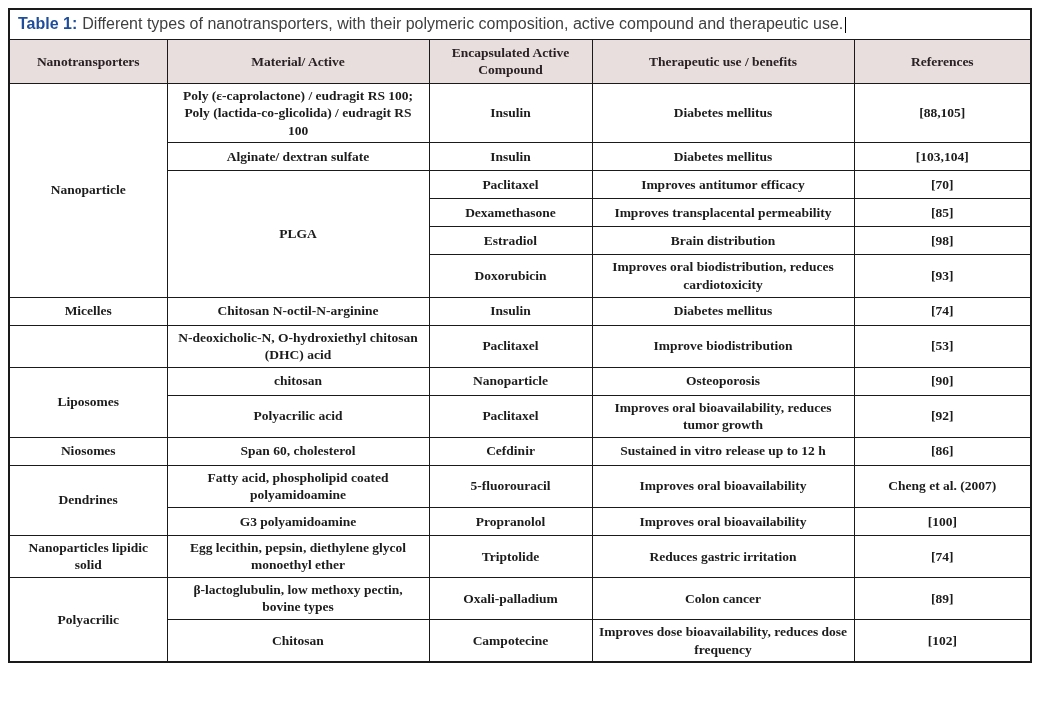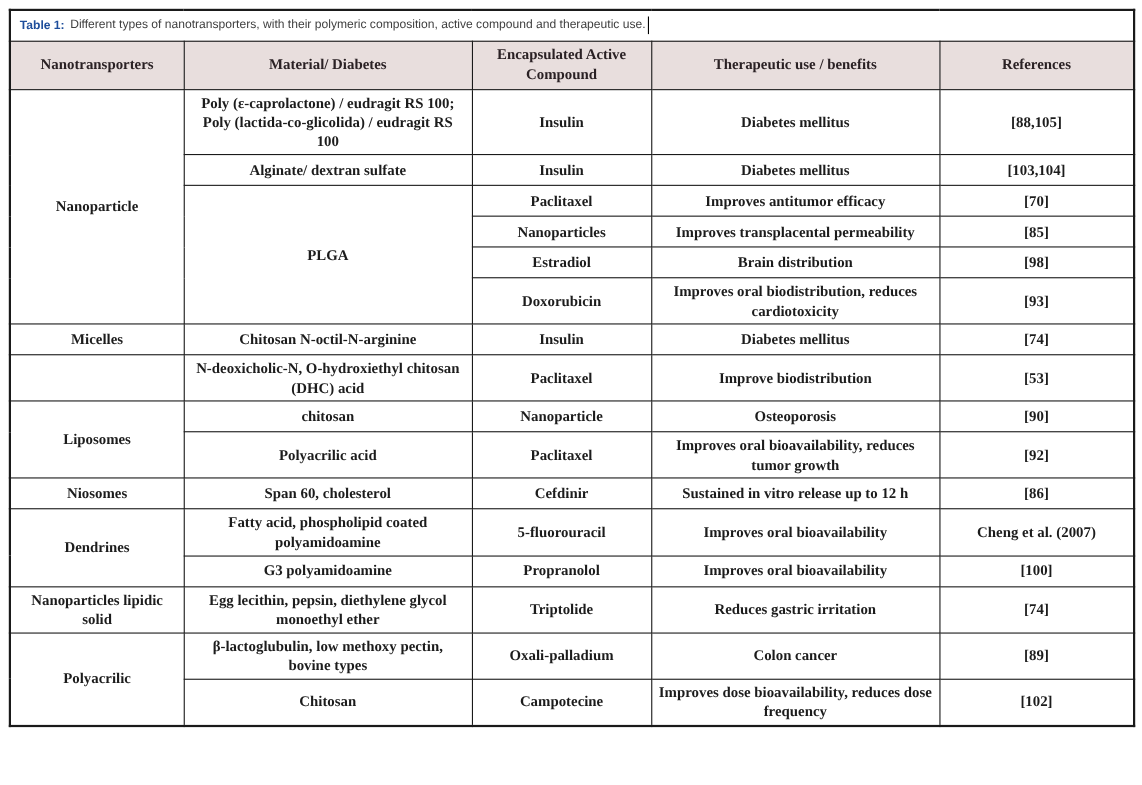--- a/index.html
+++ b/index.html
@@ -32,21 +32,21 @@
     line-height: 1.3;
     word-wrap: break-word;
   }
   .tbl tr { height: 28px; }
   tr.title-row { height: 28px; }
   td.title-cell {
     background: #ffffff;
     text-align: left;
     font-family: "Liberation Sans", sans-serif;
     font-weight: normal;
-    font-size: 11px;
+    font-size: 16px;
     color: #3f3f3f;
     padding: 4px 8px;
     white-space: nowrap;
     overflow: hidden;
   }
   .title-label {
     font-weight: bold;
     color: #1e4e9b;
     margin-right: 5px;
   }
@@ -78,21 +78,21 @@
       <col style="width:177px">
     </colgroup>
     <thead>
       <tr class="title-row">
         <td class="title-cell" colspan="5">
           <span class="title-label">Table 1:</span><span class="title-text">Different types of nanotransporters, with their polymeric composition, active compound and therapeutic use.</span><span class="text-cursor"></span>
         </td>
       </tr>
       <tr class="head-row" id="header-row">
           <th>Nanotransporters</th>
-          <th>Material/ Diabetes</th>
+          <th>Material/ Active</th>
           <th>Encapsulated Active Compound</th>
           <th>Therapeutic use / benefits</th>
           <th>References</th>
         </tr>
     </thead>
     <tbody id="table-body">
         <tr>
           <td rowspan="6">Nanoparticle</td>
           <td>Poly (ε-caprolactone) / eudragit RS 100; Poly (lactida-co-glicolida) / eudragit RS 100</td>
           <td>Insulin</td>
@@ -105,21 +105,21 @@
           <td>Diabetes mellitus</td>
           <td>[103,104]</td>
         </tr>
         <tr>
           <td rowspan="4">PLGA</td>
           <td>Paclitaxel</td>
           <td>Improves antitumor efficacy</td>
           <td>[70]</td>
         </tr>
         <tr>
-          <td>Nanoparticles</td>
+          <td>Dexamethasone</td>
           <td>Improves transplacental permeability</td>
           <td>[85]</td>
         </tr>
         <tr>
           <td>Estradiol</td>
           <td>Brain distribution</td>
           <td>[98]</td>
         </tr>
         <tr>
           <td>Doxorubicin</td>

